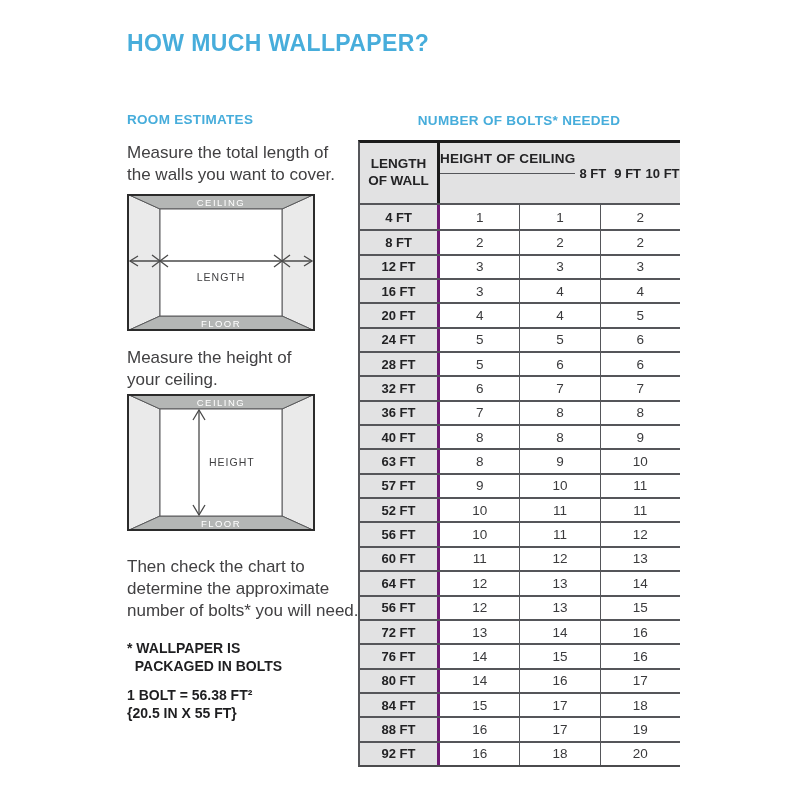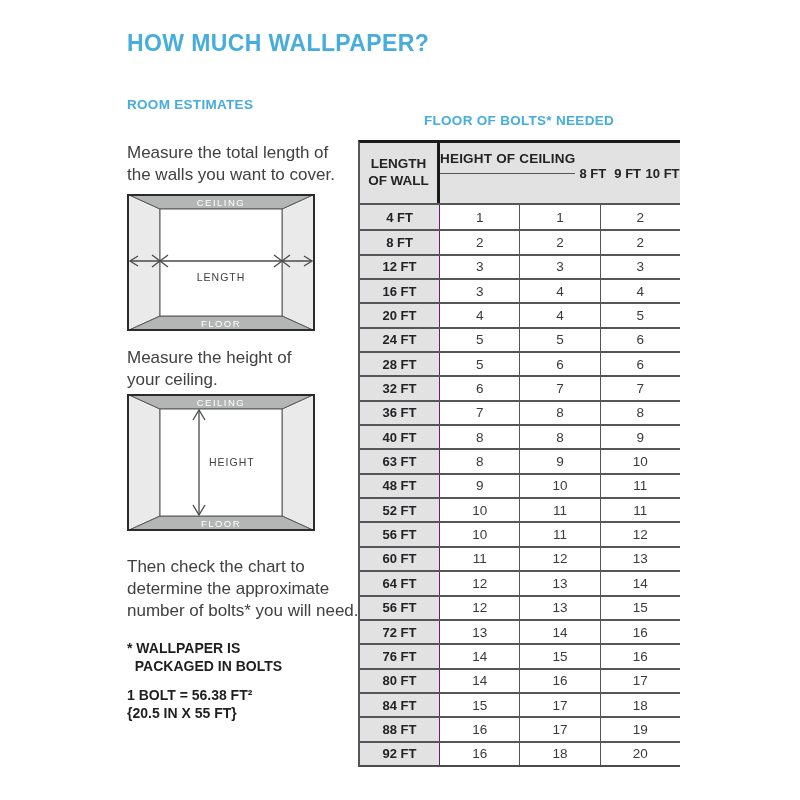--- a/index.html
+++ b/index.html
@@ -6,21 +6,21 @@
   body { background:#ffffff; font-family:"Liberation Sans", sans-serif; }
   .page { position:relative; width:800px; height:800px; background:#ffffff; overflow:hidden; }
 
   .page-title {
     position:absolute; left:127px; top:30px;
     font-size:23px; font-weight:bold; letter-spacing:0.4px; color:#47ADDB;
   }
 
   
   .section-heading { font-size:13.5px; font-weight:bold; color:#47ADDB; letter-spacing:0.3px; }
-  .left-heading { position:absolute; left:127px; top:97px; }
+  .left-heading { position:absolute; left:127px; top:112px; }
   .para { position:absolute; left:127px; font-size:17px; color:#414042; line-height:1.28; white-space:pre-line; }
   .para1 { top:142px; }
   .para2 { top:347px; }
   .para3 { top:556px; }
   .note { position:absolute; left:127px; font-size:14px; font-weight:bold; color:#1e1e20; line-height:1.32; }
   .note1 { top:639px; white-space:pre; }
   .note2 { top:686px; white-space:pre-line; }
 
   .diagram { position:absolute; left:127px; width:188px; height:137px; }
   .diagram1 { top:194px; }
@@ -44,21 +44,21 @@
   .hspan {
     height:31px; border-bottom:1.5px solid #55565A;
     display:flex; align-items:center; justify-content:center;
     font-weight:bold; font-size:13.5px; color:#232325; letter-spacing:0.2px;
   }
   .hcols { flex:1; display:flex; }
   .hcols > div { flex:1; display:flex; align-items:center; justify-content:center; font-weight:bold; font-size:13px; color:#232325; }
   .trow { display:flex; height:24.35px; }
   .trow + .trow { border-top:2px solid #55565A; }
   .tlabel {
-    width:80px; background:#E2E2E3; border-right:1px solid #701a75;
+    width:80px; background:#E2E2E3; border-right:3px solid #701a75;
     display:flex; align-items:center; justify-content:center;
     font-weight:bold; font-size:13px; color:#232325;
   }
   .tval { flex:1; display:flex; align-items:center; justify-content:center; font-size:13.5px; color:#3a3a3c; }
   .tval + .tval { border-left:1.5px solid #55565A; }
 </style>
 </head>
 <body>
 
 <div class="page">
@@ -111,21 +111,21 @@
 
   <p class="para para3">Then check the chart to
 determine the approximate
 number of bolts* you will need.</p>
 
   <div class="note note1">* WALLPAPER IS
   PACKAGED IN BOLTS</div>
   <div class="note note2">1 BOLT = 56.38 FT²
 {20.5 IN X 55 FT}</div>
 
-  <div class="section-heading table-heading">FLOOR OF BOLTS* NEEDED</div>
+  <div class="section-heading table-heading">NUMBER OF BOLTS* NEEDED</div>
 
   <div class="bolts-table">
     <div class="thead">
       <div class="corner">LENGTH
 OF WALL</div>
       <div class="hright">
         <div class="hspan">HEIGHT OF CEILING</div>
         <div class="hcols">
           <div>8 FT</div>
           <div>9 FT</div>
@@ -194,21 +194,21 @@
           <div class="tval">8</div>
           <div class="tval">9</div>
         </div>
         <div class="trow">
           <div class="tlabel">63 FT</div>
           <div class="tval">8</div>
           <div class="tval">9</div>
           <div class="tval">10</div>
         </div>
         <div class="trow">
-          <div class="tlabel">48 FT</div>
+          <div class="tlabel">57 FT</div>
           <div class="tval">9</div>
           <div class="tval">10</div>
           <div class="tval">11</div>
         </div>
         <div class="trow">
           <div class="tlabel">52 FT</div>
           <div class="tval">10</div>
           <div class="tval">11</div>
           <div class="tval">11</div>
         </div>

